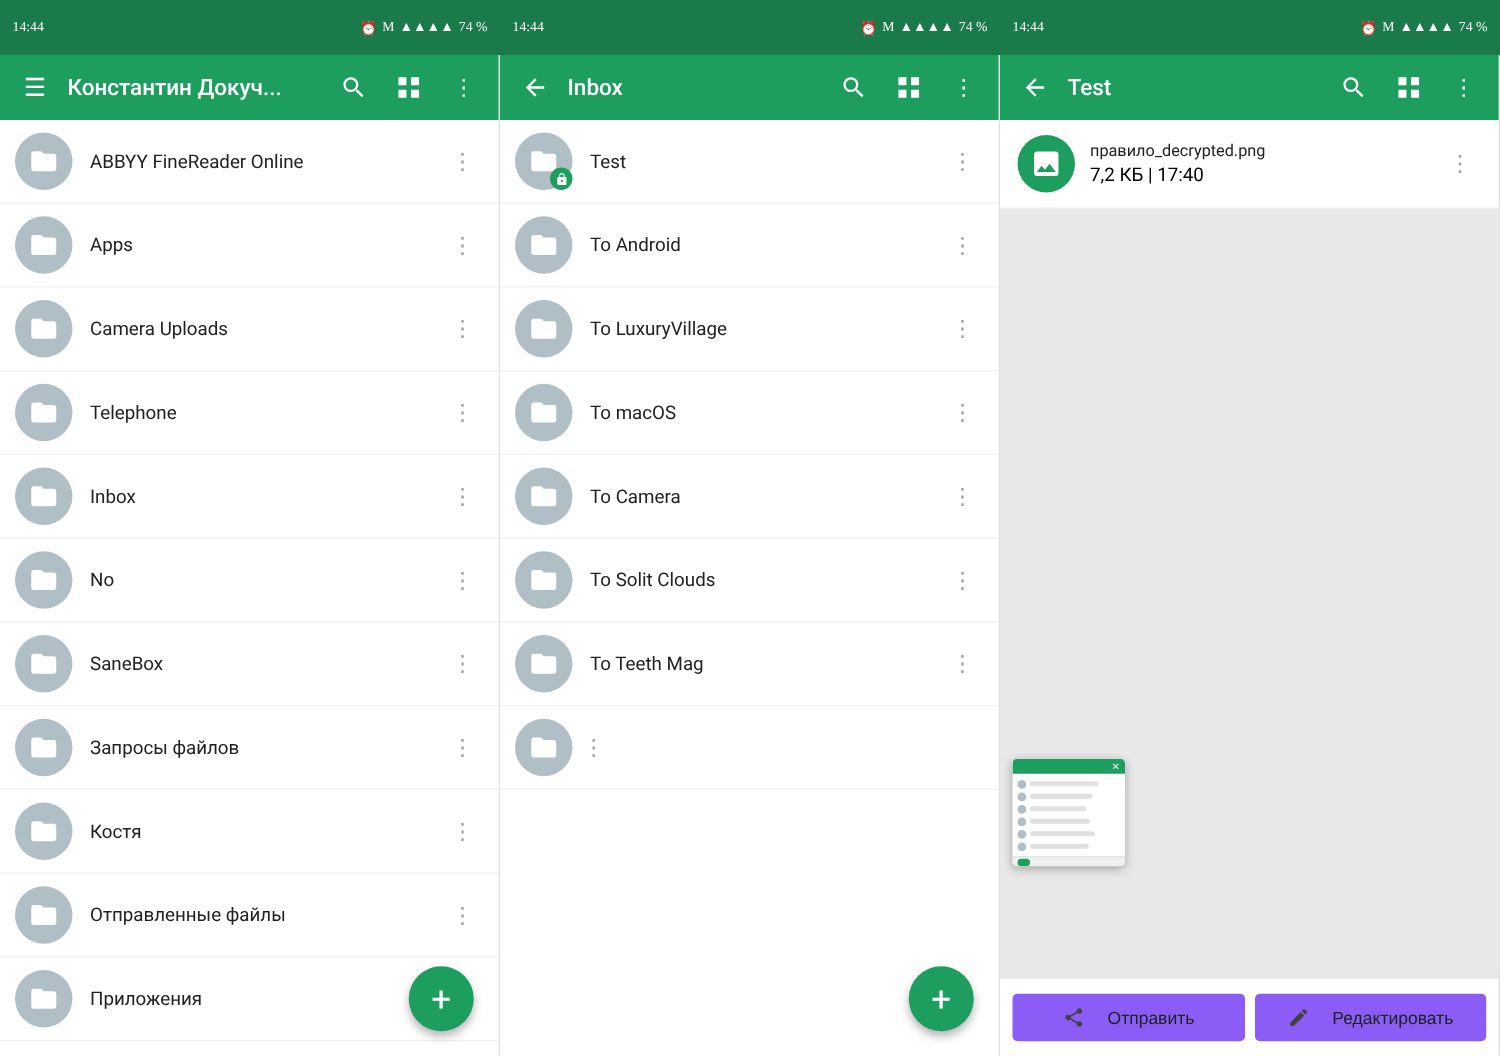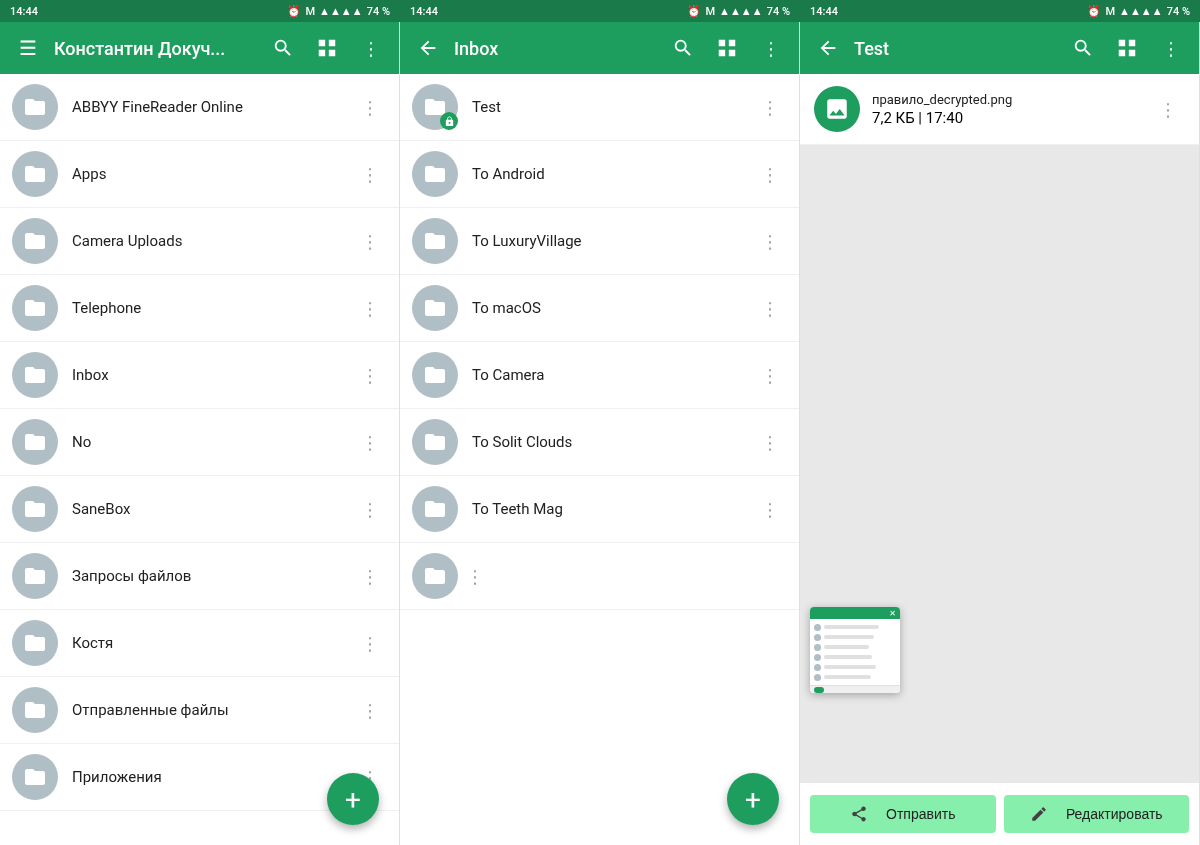--- a/index.html
+++ b/index.html
@@ -2,22 +2,23 @@
 <html><head>
   <meta charset="utf-8">
   <style>
     * { margin: 0; padding: 0; box-sizing: border-box; }
     body { width: 1200px; height: 845px; overflow: hidden; font-family: 'Roboto', Arial, sans-serif; background: #f5f5f5; display: flex; flex-direction: column; }
 
     
     .status-bar {
       display: flex;
       background: #1a7a4a;
-      height: 22px;
+      height: 44px;
       width: 100%;
+      font-family: Liberation Serif, serif;
     }
     .status-panel {
       flex: 1;
       display: flex;
       align-items: center;
       justify-content: space-between;
       padding: 0 10px;
       color: white;
       font-size: 11px;
       font-weight: 500;
@@ -260,21 +261,21 @@
       box-shadow: 0 -2px 6px rgba(0,0,0,0.1);
     }
     .action-btn {
       flex: 1;
       display: flex;
       align-items: center;
       justify-content: center;
       gap: 18px;
       padding: 10px;
       border-radius: 4px;
-      background: #86efac;
+      background: #8b5cf6;
       border: none;
       cursor: pointer;
       font-size: 14px;
       color: #212121;
       font-weight: 500;
     }
     .action-btn svg {
       width: 18px;
       height: 18px;
     }

